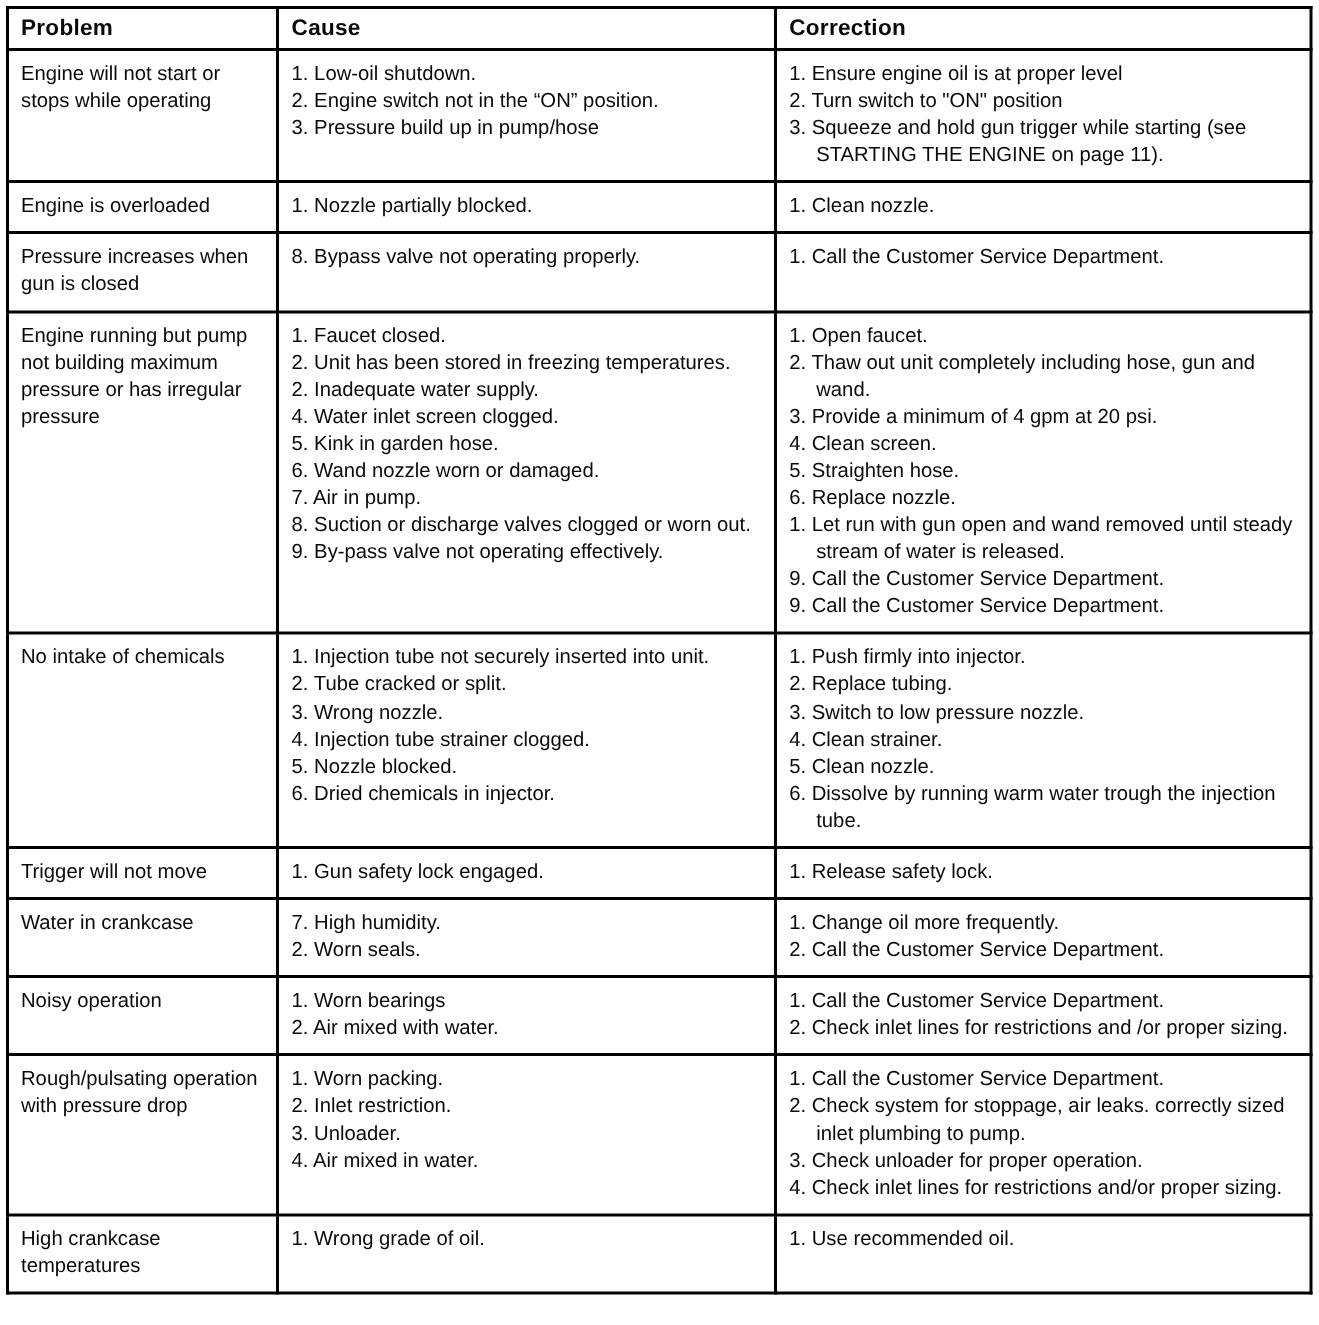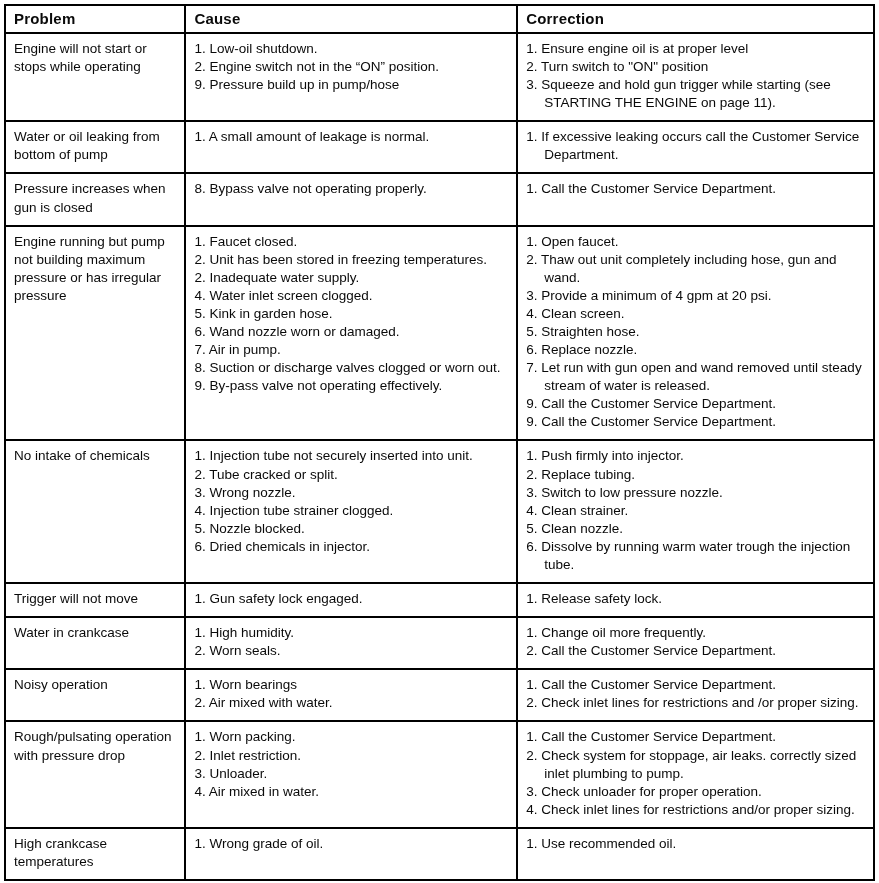--- a/index.html
+++ b/index.html
@@ -67,35 +67,35 @@
         <th>Cause</th>
         <th>Correction</th>
       </tr>
     </thead>
     <tbody>
         <tr>
           <td class="problem">Engine will not start or stops while operating</td>
           <td>
             <div class="item">1. Low-oil shutdown.</div>
             <div class="item">2. Engine switch not in the “ON” position.</div>
-            <div class="item">9. Pressure build up in pump/hose</div>
+            <div class="item">3. Pressure build up in pump/hose</div>
           </td>
           <td>
             <div class="item">1. Ensure engine oil is at proper level</div>
             <div class="item">2. Turn switch to "ON" position</div>
             <div class="item">3. Squeeze and hold gun trigger while starting (see STARTING THE ENGINE on page 11).</div>
           </td>
         </tr>
         <tr>
-          <td class="problem">Water or oil leaking from bottom of pump</td>
-          <td>
-            <div class="item">1. A small amount of leakage is normal.</div>
-          </td>
-          <td>
-            <div class="item">1. If excessive leaking occurs call the Customer Service Department.</div>
+          <td class="problem">Engine is overloaded</td>
+          <td>
+            <div class="item">1. Nozzle partially blocked.</div>
+          </td>
+          <td>
+            <div class="item">1. Clean nozzle.</div>
           </td>
         </tr>
         <tr>
           <td class="problem">Pressure increases when gun is closed</td>
           <td>
             <div class="item">8. Bypass valve not operating properly.</div>
           </td>
           <td>
             <div class="item">1. Call the Customer Service Department.</div>
           </td>
@@ -113,21 +113,21 @@
             <div class="item">8. Suction or discharge valves clogged or worn out.</div>
             <div class="item">9. By-pass valve not operating effectively.</div>
           </td>
           <td>
             <div class="item">1. Open faucet.</div>
             <div class="item">2. Thaw out unit completely including hose, gun and wand.</div>
             <div class="item">3. Provide a minimum of 4 gpm at 20 psi.</div>
             <div class="item">4. Clean screen.</div>
             <div class="item">5. Straighten hose.</div>
             <div class="item">6. Replace nozzle.</div>
-            <div class="item">7. Let run with gun open and wand removed until steady stream of water is released.</div>
+            <div class="item">1. Let run with gun open and wand removed until steady stream of water is released.</div>
             <div class="item">9. Call the Customer Service Department.</div>
             <div class="item">9. Call the Customer Service Department.</div>
           </td>
         </tr>
         <tr>
           <td class="problem">No intake of chemicals</td>
           <td>
             <div class="item">1. Injection tube not securely inserted into unit.</div>
             <div class="item">2. Tube cracked or split.</div>
             <div class="item">3. Wrong nozzle.</div>
@@ -149,21 +149,21 @@
           <td>
             <div class="item">1. Gun safety lock engaged.</div>
           </td>
           <td>
             <div class="item">1. Release safety lock.</div>
           </td>
         </tr>
         <tr>
           <td class="problem">Water in crankcase</td>
           <td>
-            <div class="item">1. High humidity.</div>
+            <div class="item">7. High humidity.</div>
             <div class="item">2. Worn seals.</div>
           </td>
           <td>
             <div class="item">1. Change oil more frequently.</div>
             <div class="item">2. Call the Customer Service Department.</div>
           </td>
         </tr>
         <tr>
           <td class="problem">Noisy operation</td>
           <td>

